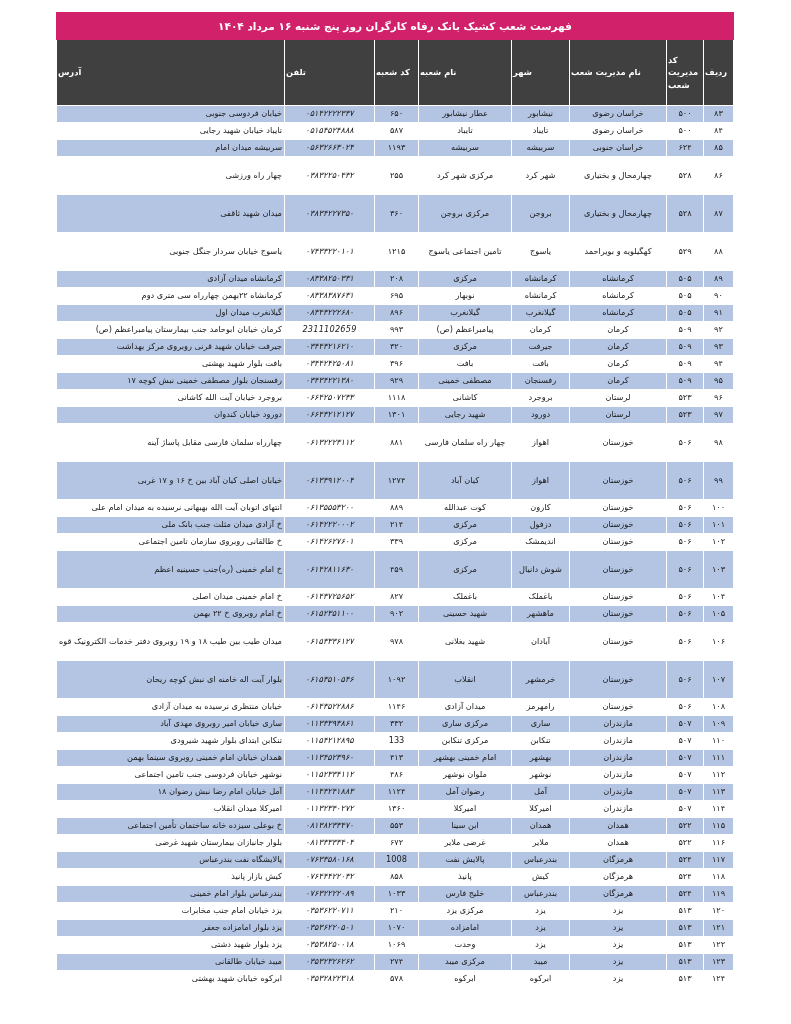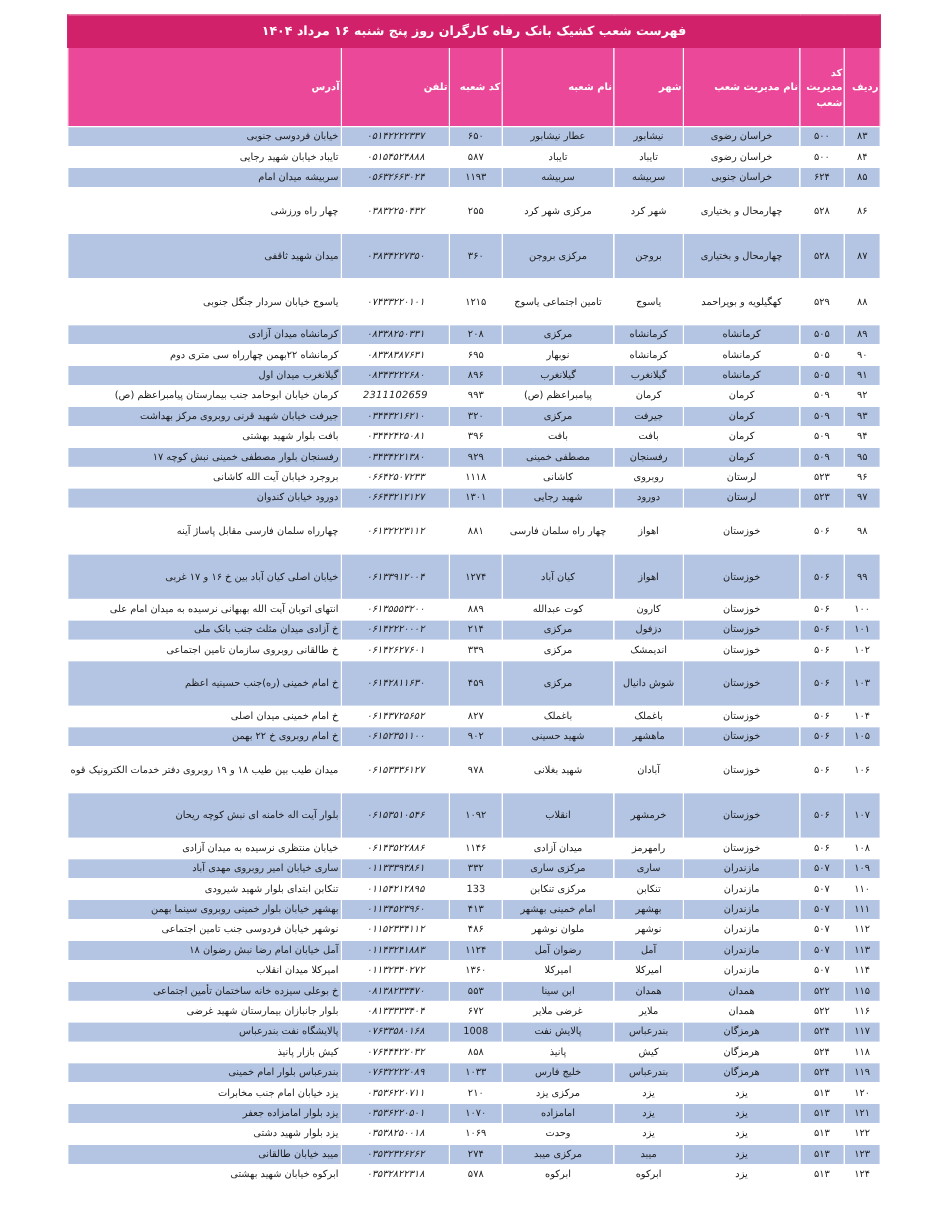--- a/index.html
+++ b/index.html
@@ -43,25 +43,25 @@
     font-weight: bold;
     text-align: center;
     height: 27px;
     letter-spacing: 0.1px;
     border: 1px solid #d2216b;
     padding: 2px 4px;
   }
 
   
   tr.head-row th {
-    background: #ec4899;
+    background: #404040;
     color: #ffffff;
     font-size: 8.3px;
     font-weight: bold;
-    text-align: right;
+    text-align: left;
     height: 66px;
     line-height: 1.5;
     border: 1px solid #ffffff;
     padding: 2px 1px;
   }
 
   
   tbody tr td {
     font-size: 8.2px;
     color: #1a1a1a;
@@ -260,21 +260,21 @@
           <td class="c-city">رفسنجان</td>
           <td class="c-brname">مصطفی خمینی</td>
           <td class="c-brcode">۹۲۹</td>
           <td class="c-phone">۰۳۴۳۴۲۲۱۳۸۰</td>
           <td class="c-addr">رفسنجان بلوار مصطفی خمینی نبش کوچه ۱۷</td>
         </tr>
         <tr class="odd">
           <td class="c-no">۹۶</td>
           <td class="c-mgmtcode">۵۲۳</td>
           <td class="c-mgmtname">لرستان</td>
-          <td class="c-city">روبروی</td>
+          <td class="c-city">بروجرد</td>
           <td class="c-brname">کاشانی</td>
           <td class="c-brcode">۱۱۱۸</td>
           <td class="c-phone">۰۶۶۴۲۵۰۷۲۳۳</td>
           <td class="c-addr">بروجرد خیابان آیت الله کاشانی</td>
         </tr>
         <tr class="even">
           <td class="c-no">۹۷</td>
           <td class="c-mgmtcode">۵۲۳</td>
           <td class="c-mgmtname">لرستان</td>
           <td class="c-city">دورود</td>
@@ -414,21 +414,21 @@
           <td class="c-addr">تنکابن ابتدای بلوار شهید شیرودی</td>
         </tr>
         <tr class="even">
           <td class="c-no">۱۱۱</td>
           <td class="c-mgmtcode">۵۰۷</td>
           <td class="c-mgmtname">مازندران</td>
           <td class="c-city">بهشهر</td>
           <td class="c-brname">امام خمینی بهشهر</td>
           <td class="c-brcode">۴۱۳</td>
           <td class="c-phone">۰۱۱۳۴۵۲۳۹۶۰</td>
-          <td class="c-addr">بهشهر خیابان بلوار خمینی روبروی سینما بهمن</td>
+          <td class="c-addr">همدان خیابان امام خمینی روبروی سینما بهمن</td>
         </tr>
         <tr class="odd">
           <td class="c-no">۱۱۲</td>
           <td class="c-mgmtcode">۵۰۷</td>
           <td class="c-mgmtname">مازندران</td>
           <td class="c-city">نوشهر</td>
           <td class="c-brname">ملوان نوشهر</td>
           <td class="c-brcode">۴۸۶</td>
           <td class="c-phone">۰۱۱۵۲۳۳۴۱۱۲</td>
           <td class="c-addr">نوشهر خیابان فردوسی جنب تامین اجتماعی</td>

